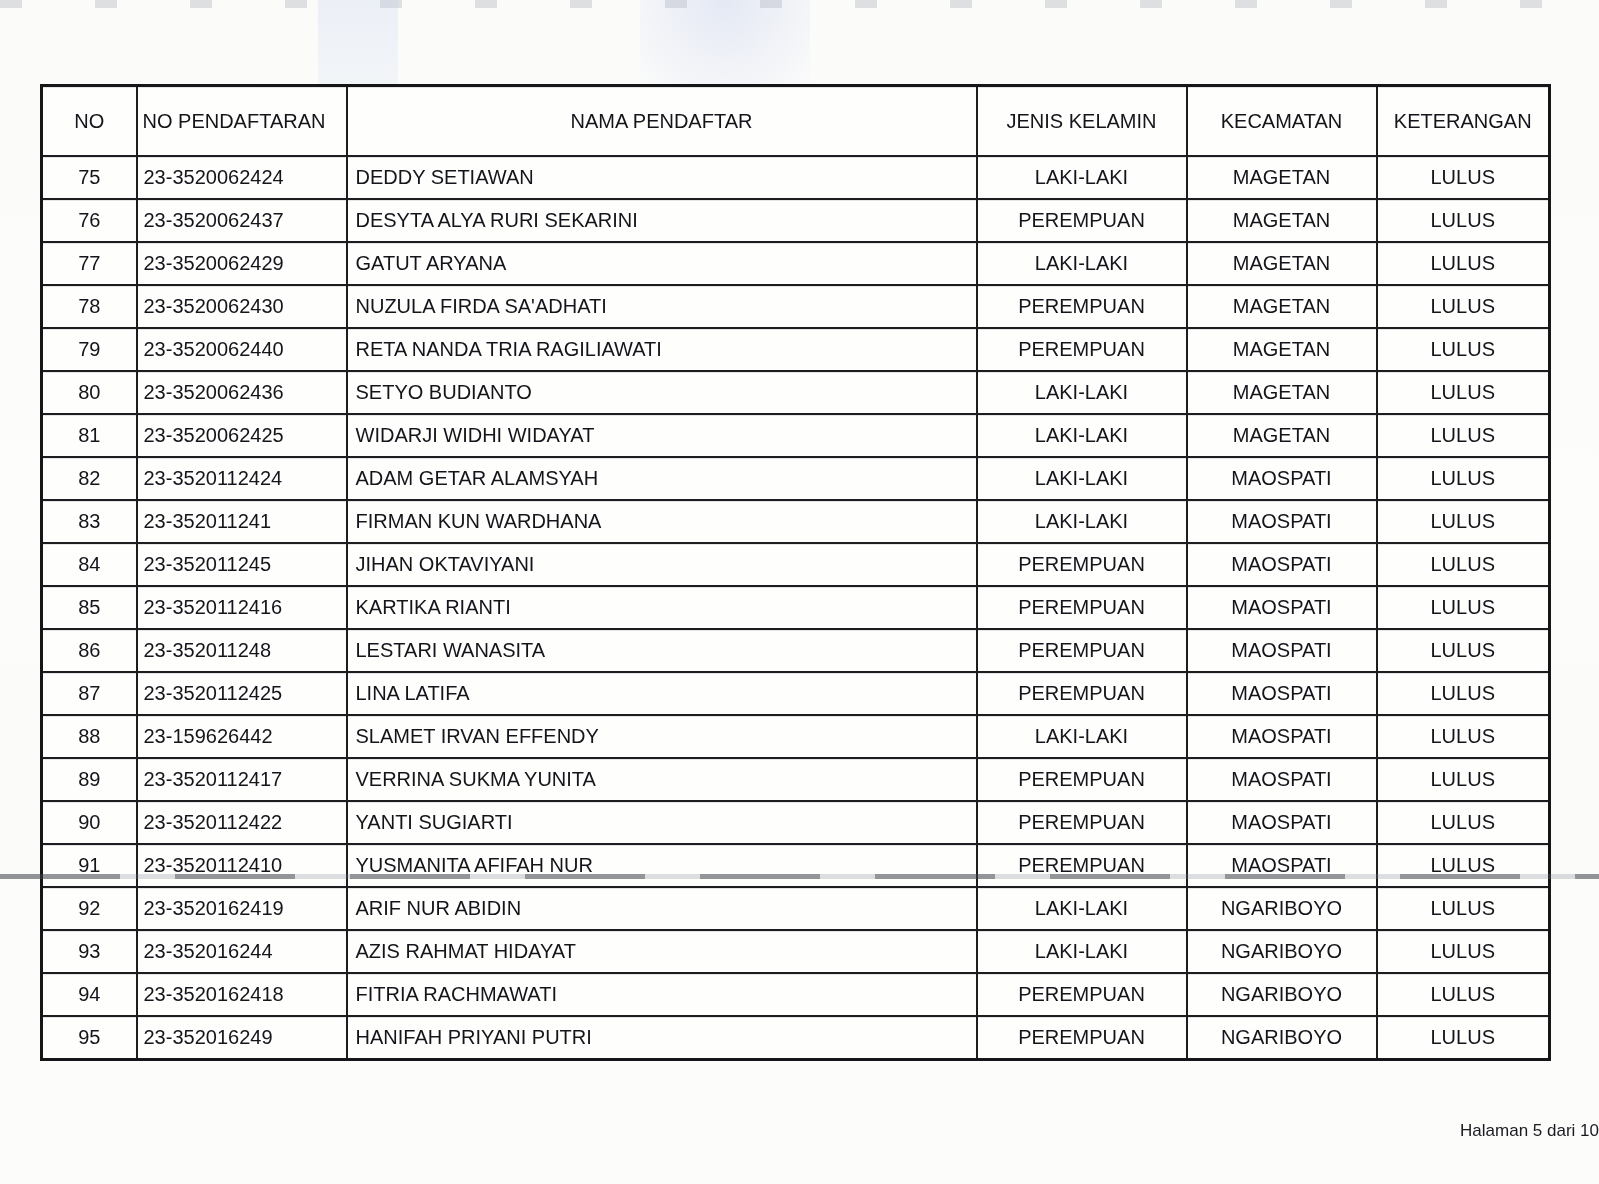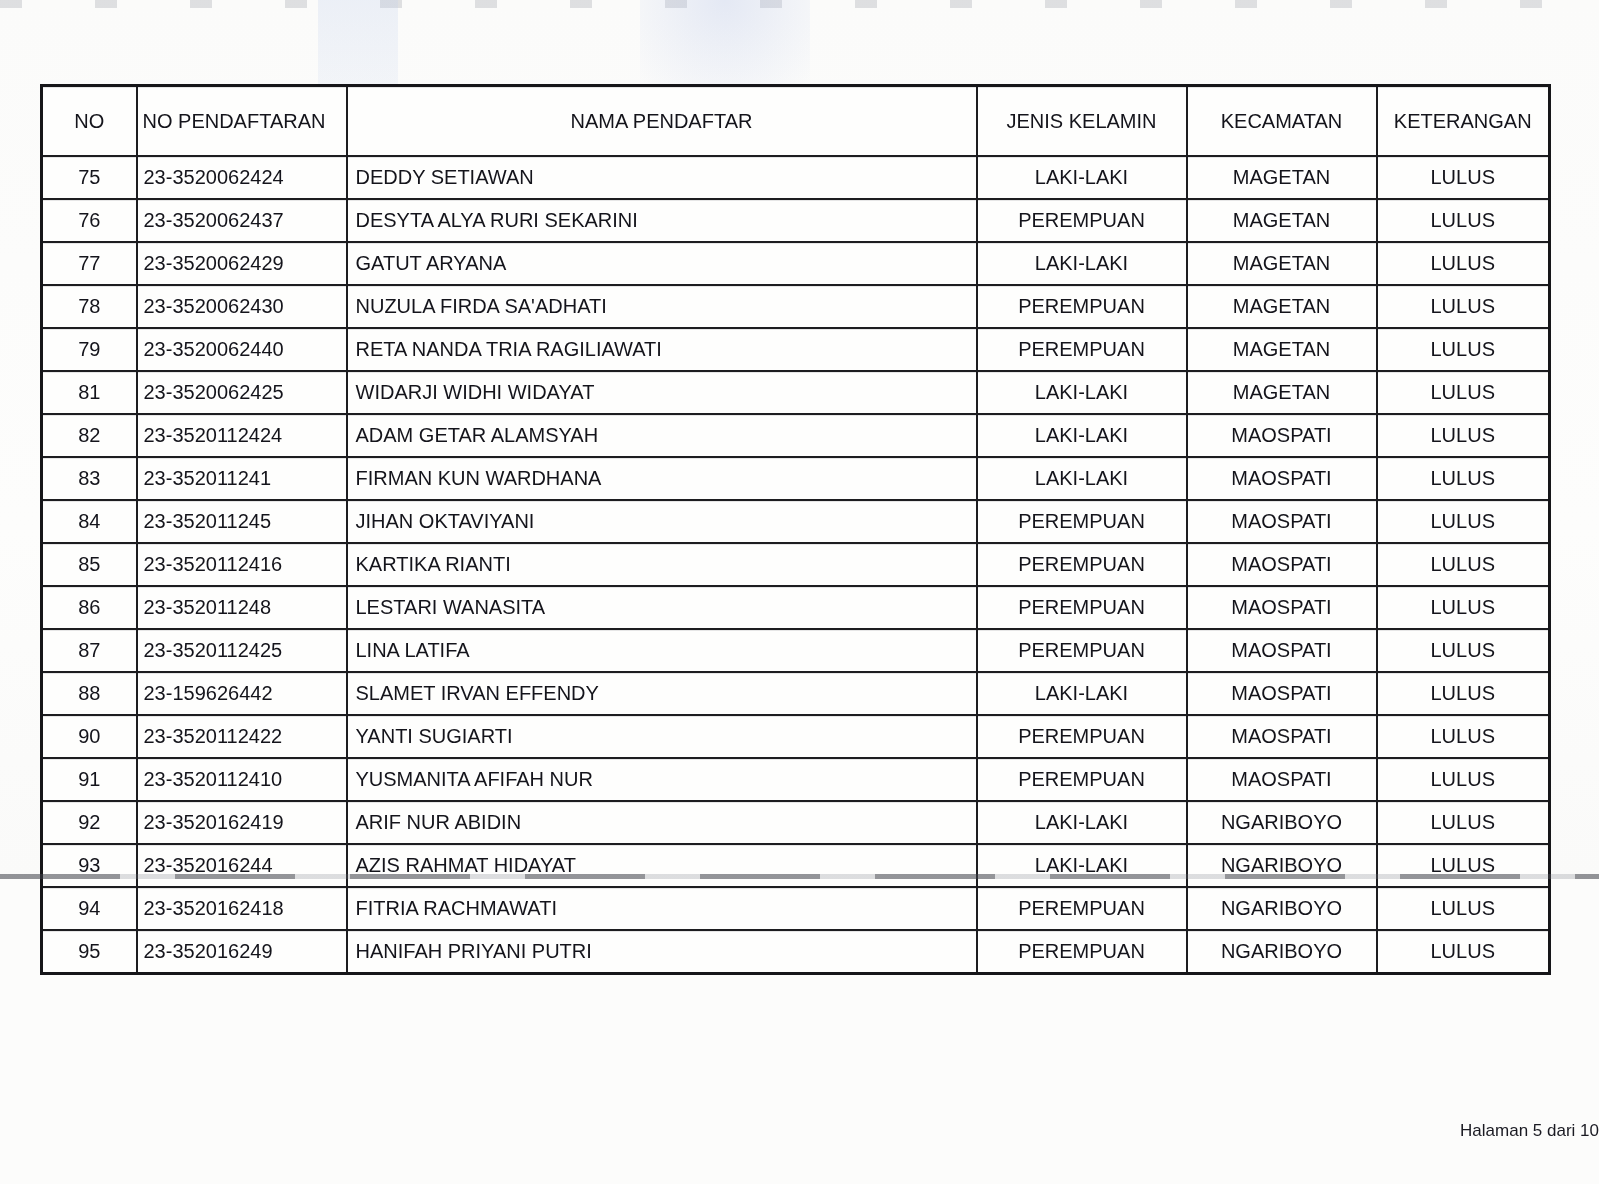--- a/index.html
+++ b/index.html
@@ -168,20 +168,28 @@
         </tr>
         <tr>
           <td class="a-center">79</td>
           <td class="a-left c1pad">23-3520062440</td>
           <td class="a-left c2pad">RETA NANDA TRIA RAGILIAWATI</td>
           <td class="a-center">PEREMPUAN</td>
           <td class="a-center">MAGETAN</td>
           <td class="a-center">LULUS</td>
         </tr>
         <tr>
+          <td class="a-center">80</td>
+          <td class="a-left c1pad">23-3520062436</td>
+          <td class="a-left c2pad">SETYO BUDIANTO</td>
+          <td class="a-center">LAKI-LAKI</td>
+          <td class="a-center">MAGETAN</td>
+          <td class="a-center">LULUS</td>
+        </tr>
+        <tr>
           <td class="a-center">81</td>
           <td class="a-left c1pad">23-3520062425</td>
           <td class="a-left c2pad">WIDARJI WIDHI WIDAYAT</td>
           <td class="a-center">LAKI-LAKI</td>
           <td class="a-center">MAGETAN</td>
           <td class="a-center">LULUS</td>
         </tr>
         <tr>
           <td class="a-center">82</td>
           <td class="a-left c1pad">23-3520112424</td>
@@ -232,20 +240,28 @@
         </tr>
         <tr>
           <td class="a-center">88</td>
           <td class="a-left c1pad">23-159626442</td>
           <td class="a-left c2pad">SLAMET IRVAN EFFENDY</td>
           <td class="a-center">LAKI-LAKI</td>
           <td class="a-center">MAOSPATI</td>
           <td class="a-center">LULUS</td>
         </tr>
         <tr>
+          <td class="a-center">89</td>
+          <td class="a-left c1pad">23-3520112417</td>
+          <td class="a-left c2pad">VERRINA SUKMA YUNITA</td>
+          <td class="a-center">PEREMPUAN</td>
+          <td class="a-center">MAOSPATI</td>
+          <td class="a-center">LULUS</td>
+        </tr>
+        <tr>
           <td class="a-center">90</td>
           <td class="a-left c1pad">23-3520112422</td>
           <td class="a-left c2pad">YANTI SUGIARTI</td>
           <td class="a-center">PEREMPUAN</td>
           <td class="a-center">MAOSPATI</td>
           <td class="a-center">LULUS</td>
         </tr>
         <tr>
           <td class="a-center">91</td>
           <td class="a-left c1pad">23-3520112410</td>

